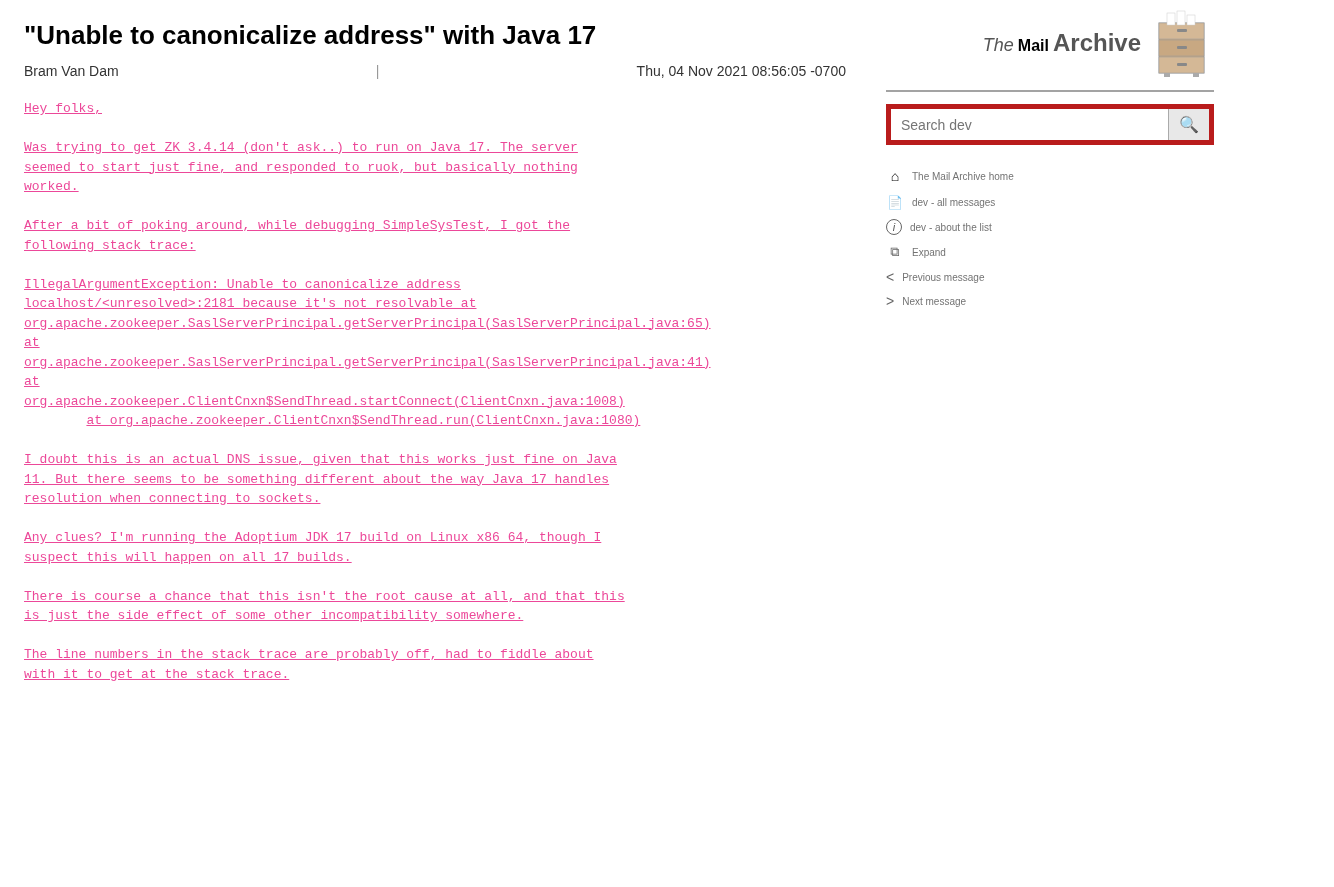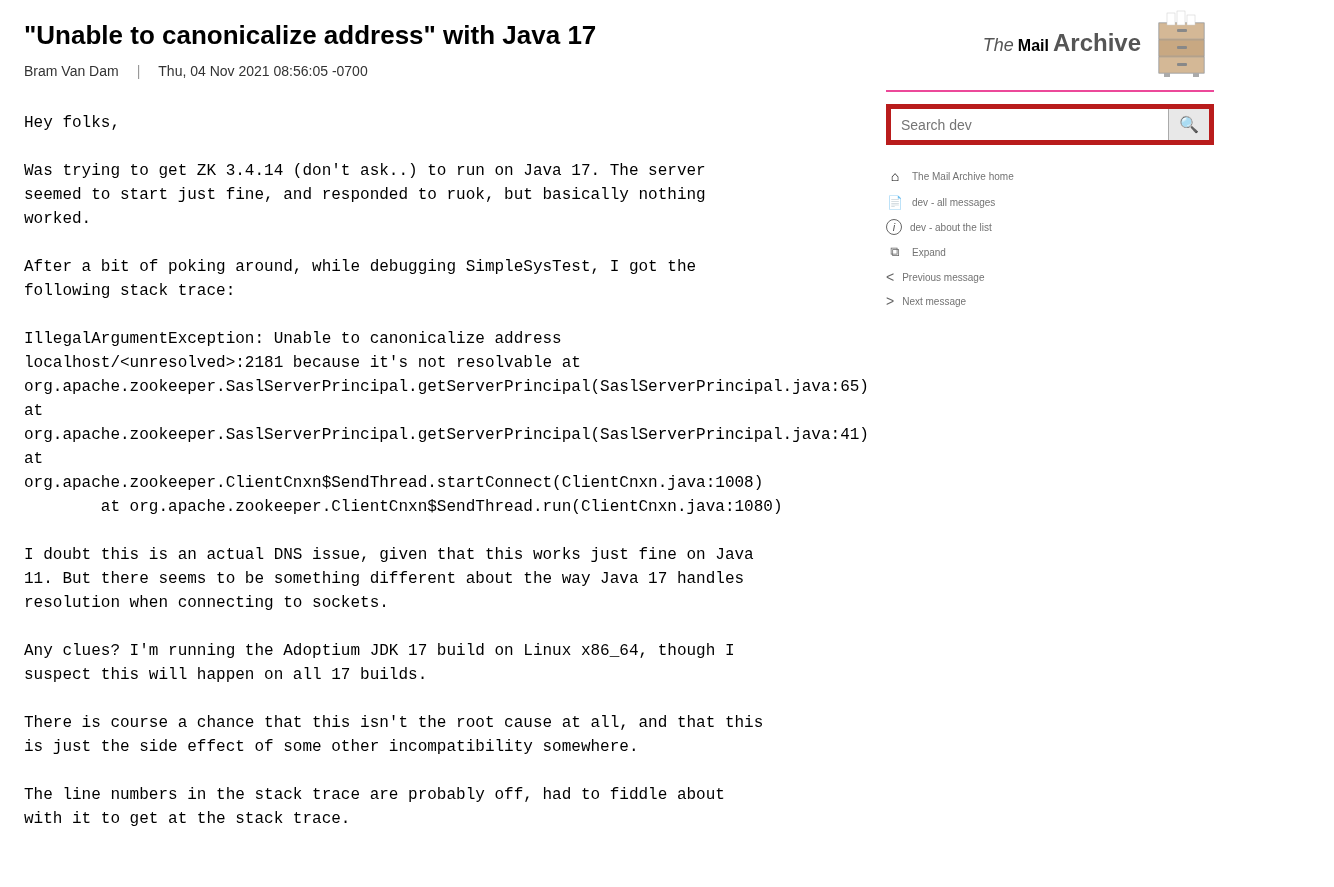--- a/index.html
+++ b/index.html
@@ -22,46 +22,48 @@
       font-size: 26px;
       font-weight: bold;
       color: #000;
       margin-bottom: 12px;
       font-family: Arial, sans-serif;
     }
     .article-meta {
       display: flex;
       align-items: center;
       gap: 18px;
-      margin-bottom: 32px;
+      margin-bottom: 20px;
       font-size: 14px;
       color: #333;
+      justify-content: space-between;
     }
     .meta-separator {
       color: #999;
     }
     .article-body {
       font-family: 'Courier New', Courier, monospace;
-      font-size: 16px;
+      font-size: 13px;
       line-height: 1.5;
-      color: #000000;
+      color: #ec4899;
       white-space: pre-wrap;
+      text-decoration: underline;
     }
     .sidebar {
       width: 360px;
       padding: 0 16px 20px 16px;
       border-left: none;
       flex-shrink: 0;
     }
     .sidebar-logo {
       display: flex;
       align-items: center;
       justify-content: flex-end;
       padding: 8px 0 12px 0;
-      border-bottom: 2px solid #ec4899;
+      border-bottom: 2px solid #a3a3a3;
       margin-bottom: 12px;
     }
     .search-box {
       display: flex;
       margin-bottom: 18px;
       border: 5px solid #b91c1c;
     }
     .search-input {
       flex: 1;
       padding: 6px 10px;

